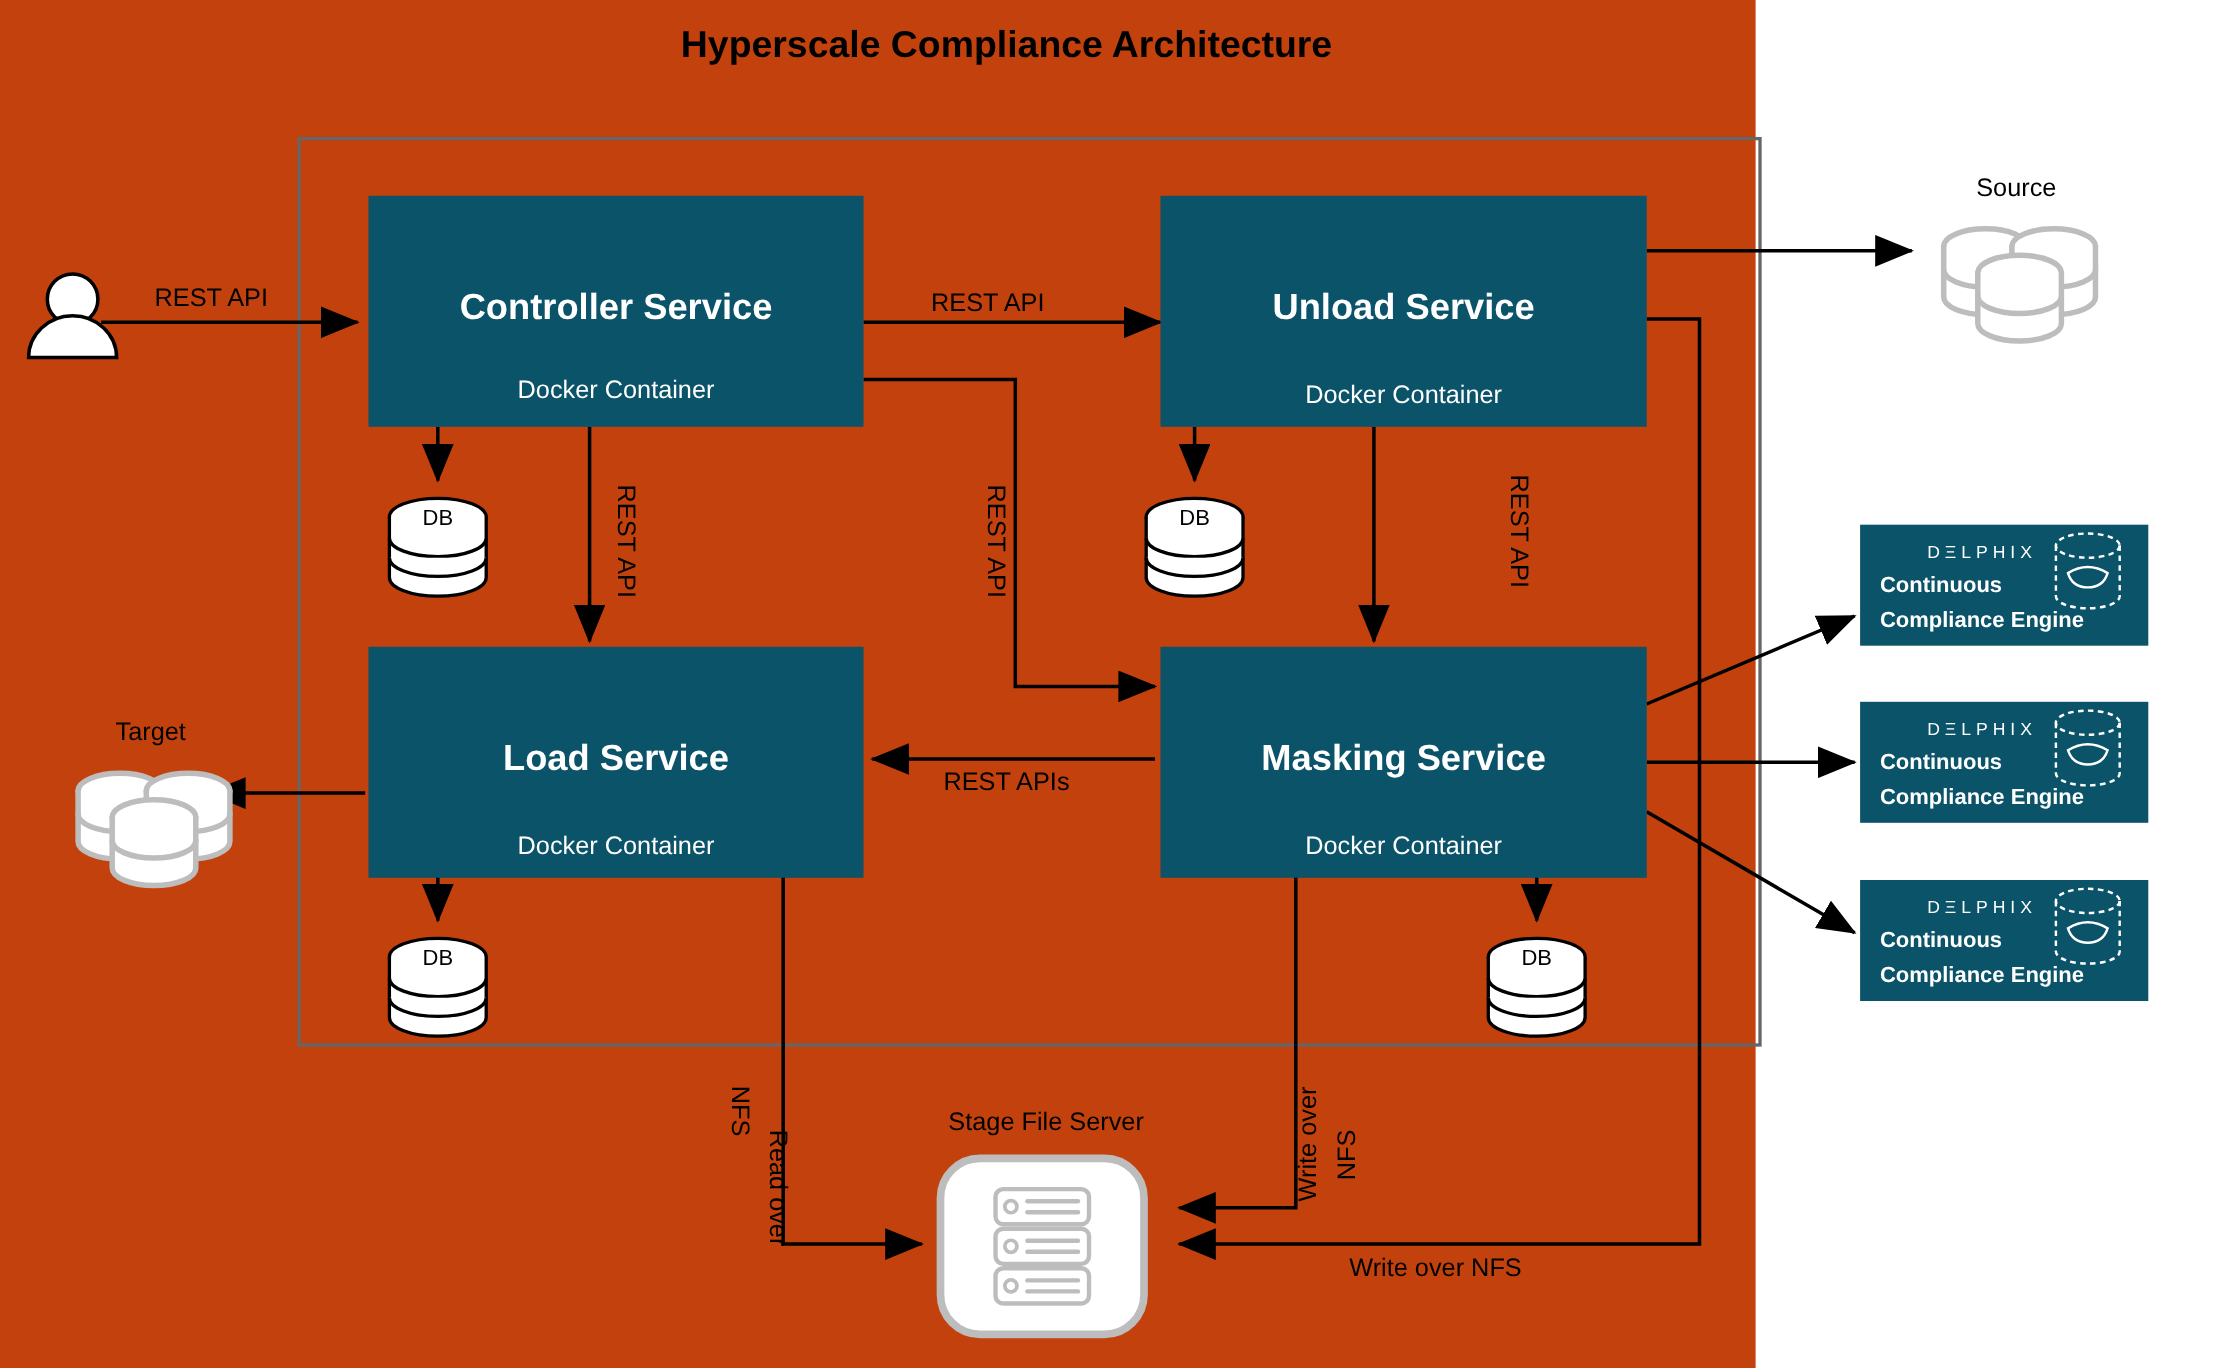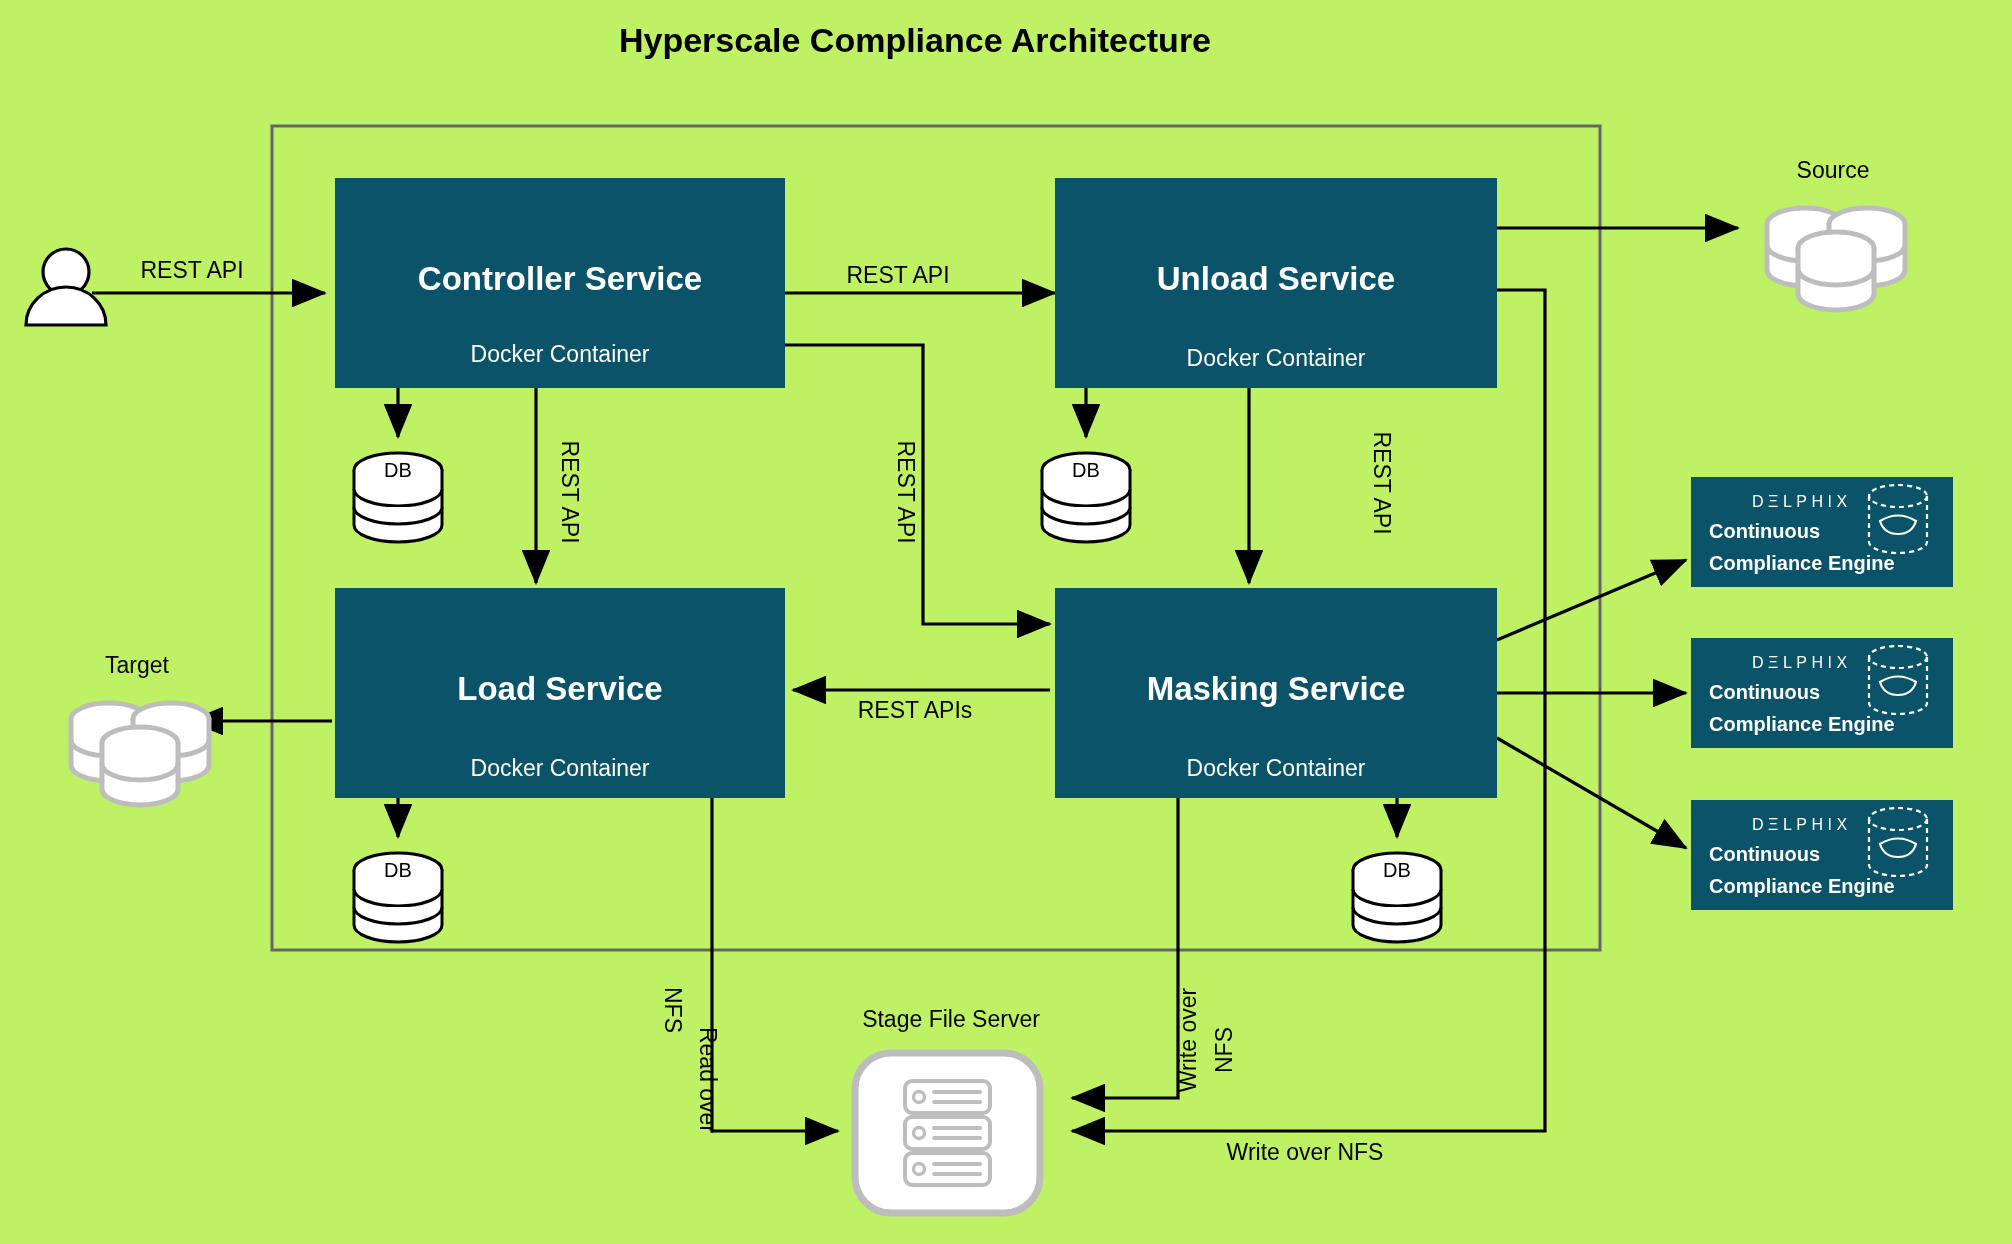--- a/index.html
+++ b/index.html
@@ -1,19 +1,19 @@
 <!DOCTYPE html>
 <html><head>
 <meta charset="utf-8">
 <title>Hyperscale Compliance Architecture</title>
 <style>
   html,body{margin:0;padding:0;background:#ffffff;}
   body{width:2012px;height:1244px;overflow:hidden;
        font-family:"Liberation Sans","DejaVu Sans",sans-serif;}
-  #stage{position:relative;width:2012px;height:1244px;background:#bef264;}
+  #stage{position:relative;width:1596px;height:1244px;background:#c2410c;}
   svg#diagram{position:absolute;top:0;left:0;width:2012px;height:1244px;display:block;}
   .ttl{font-family:"Liberation Sans",sans-serif;font-weight:bold;font-size:34px;fill:#000;}
   .svc-title{font-family:"Liberation Sans",sans-serif;font-weight:bold;font-size:33px;fill:#ffffff;}
   .svc-sub{font-family:"Liberation Sans",sans-serif;font-weight:normal;font-size:23px;fill:#ffffff;}
   .edge-lbl{font-family:"Liberation Sans",sans-serif;font-weight:normal;font-size:23px;fill:#000;}
   .node-lbl{font-family:"Liberation Sans",sans-serif;font-weight:normal;font-size:23px;fill:#000;}
   .db-lbl{font-family:"Liberation Sans",sans-serif;font-weight:normal;font-size:20px;fill:#000;}
   .eng-brand{font-family:"Liberation Sans",sans-serif;font-weight:normal;font-size:16px;
              fill:#ffffff;letter-spacing:4.5px;}
   .eng-name{font-family:"Liberation Sans",sans-serif;font-weight:bold;font-size:20px;fill:#ffffff;}

